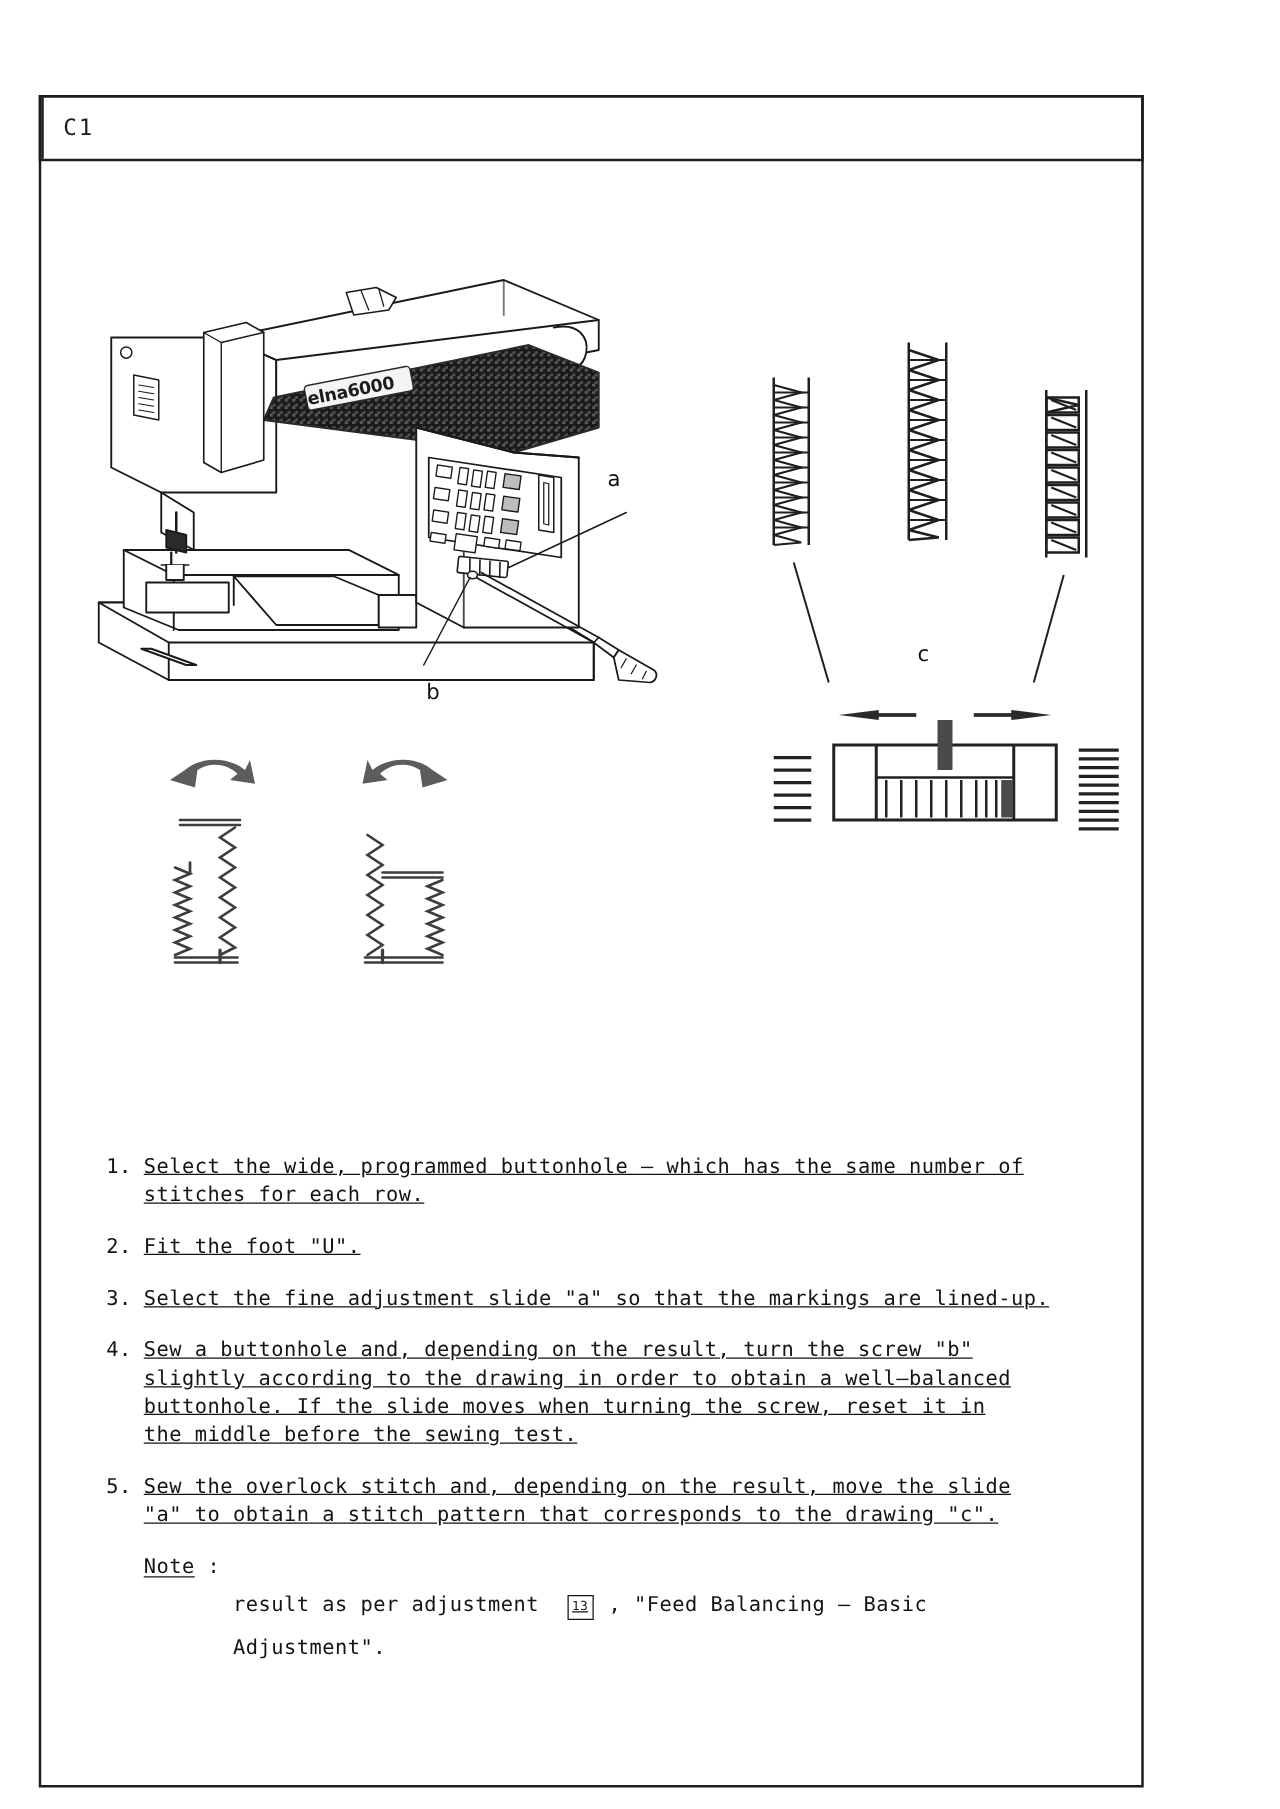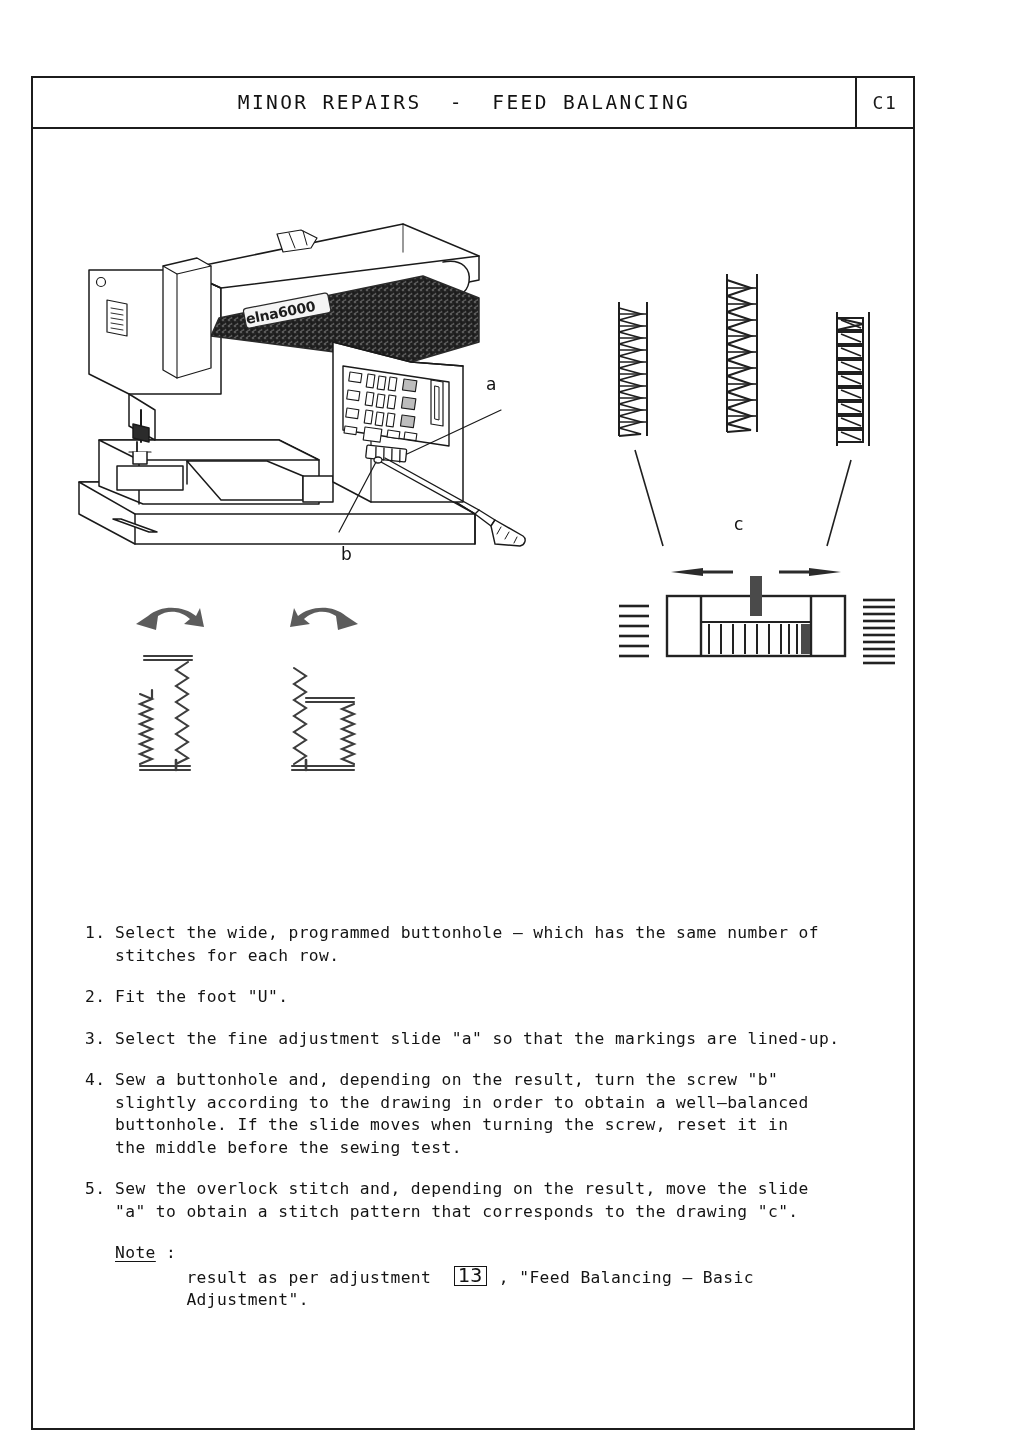--- a/index.html
+++ b/index.html
@@ -134,20 +134,21 @@
     display: flex;
     margin-bottom: 19px;
   }
   .step-num {
     flex: 0 0 30px;
     white-space: pre;
   }
   .step-text {
     flex: 1 1 auto;
     white-space: pre-wrap;
+    text-decoration: underline;
   }
   #note-block {
     display: flex;
     margin-top: 11px;
     margin-left: 30px;
   }
   #note-label-wrap {
     flex: 0 0 auto;
     white-space: pre;
   }
@@ -158,34 +159,32 @@
   }
   #note-body {
     flex: 1 1 auto;
     white-space: pre-wrap;
   }
   .ref-box {
     display: inline-block;
     border: 1.6px solid #141414;
     padding: 0px 3px 1px 3px;
     line-height: 17px;
-    font-size: 20px;
+    font-size: 10px;
     vertical-align: 1px;
-    margin: 1px 2px;
+    margin: 11px 2px;
+    text-decoration: underline;
   }
 </style>
 </head>
 <body>
 
 <div id="page-frame"></div>
 
 <div id="header-band">
-  <div id="header-title-cell">
-    <div id="header-title">MINOR REPAIRS  -  FEED BALANCING</div>
-  </div>
   <div id="page-code-cell">
     <div id="page-code">C1</div>
   </div>
 </div>
 
 <div id="figure-area">
 
   <div id="machine-illustration">
     <svg width="470" height="360" viewBox="0 0 470 360" fill="none" stroke="#1a1a1a" stroke-width="1.5" stroke-linejoin="round" stroke-linecap="round">
       <defs>

